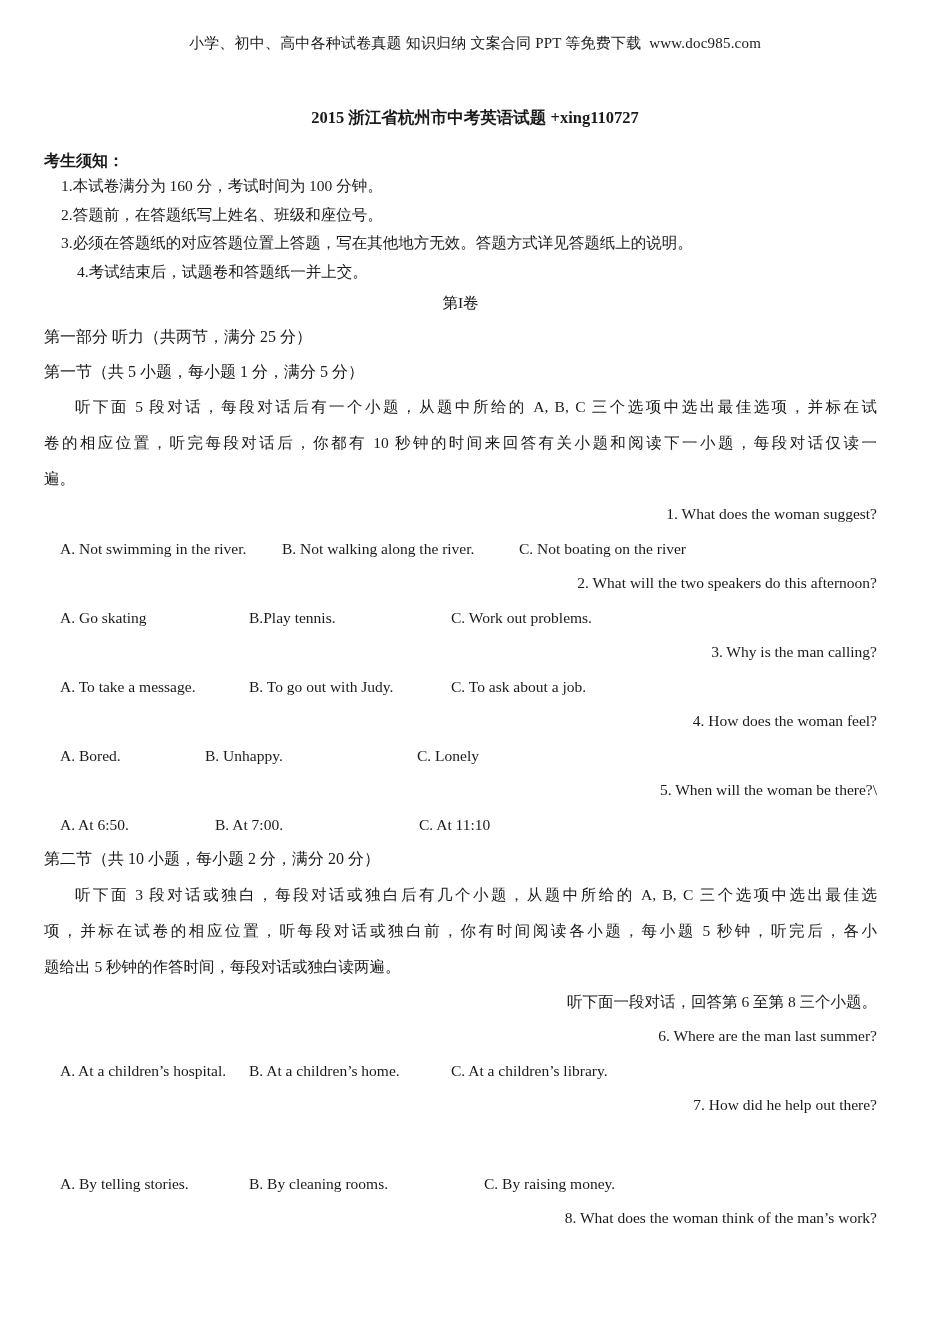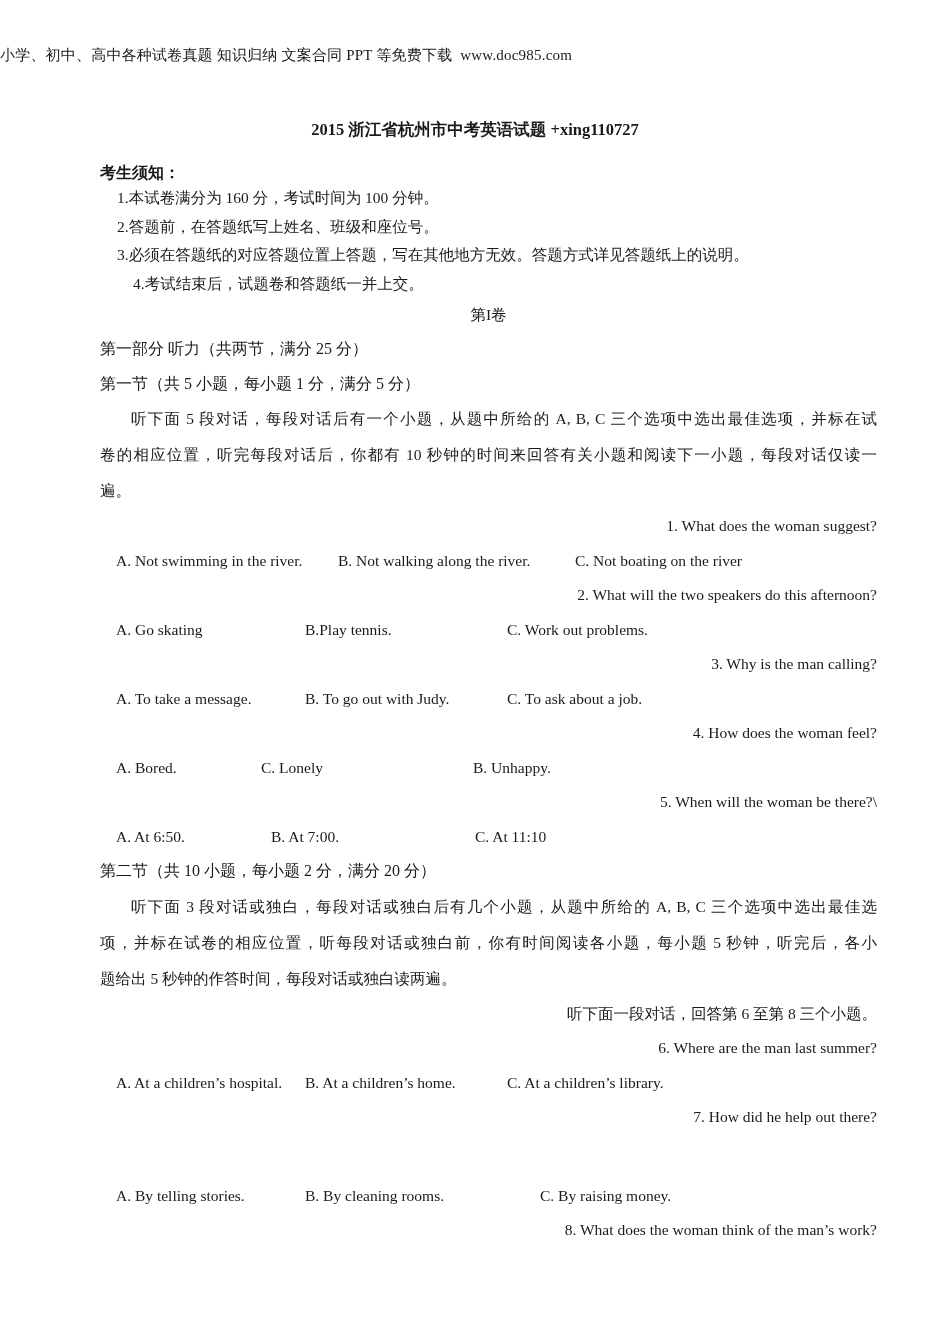--- a/index.html
+++ b/index.html
@@ -7,33 +7,33 @@
     position: relative;
     width: 950px;
     height: 1344px;
     background: #ffffff;
     color: #1a1a1a;
     font-family: "Liberation Serif", "DejaVu Serif", serif;
     font-size: 15.5px;
     overflow: hidden;
   }
   .site-header {
-    text-align: left;
-    padding-top: 46px;
+    text-align: center;
+    padding-top: 34px;
     font-size: 15px;
     letter-spacing: 0.2px;
     white-space: pre;
   }
   .doc-title {
     text-align: center;
     font-weight: bold;
     font-size: 16.5px;
     margin-top: 54px;
   }
-  .inner { padding: 0 73px 0 100px; }
+  .inner { padding: 0 73px 0 44px; }
   .notice-heading {
     font-weight: bold;
     font-size: 16px;
     margin-top: 21px;
     line-height: 22px;
   }
   .notice-item { line-height: 28.5px; padding-left: 17px; }
   .notice-item.extra-indent { padding-left: 33px; }
   .volume { text-align: center; line-height: 34px; }
   .part-heading, .sec-heading {
@@ -102,22 +102,22 @@
     <div class="q-line">3. Why is the man calling?</div>
     <div class="opts w2">
       <span>A. To take a message.</span>
       <span>B. To go out with Judy.</span>
       <span>C. To ask about a job.</span>
     </div>
 
     <div class="q-line">4. How does the woman feel?</div>
     <div class="opts w4">
       <span>A. Bored.</span>
+      <span>B. Unhappy.</span>
       <span>C. Lonely</span>
-      <span>B. Unhappy.</span>
     </div>
 
     <div class="q-line">5. When will the woman be there?\</div>
     <div class="opts w5">
       <span>A. At 6:50.</span>
       <span>B. At 7:00.</span>
       <span>C. At 11:10</span>
     </div>
 
     <div class="sec-heading">第二节（共 10 小题，每小题 2 分，满分 20 分）</div>

